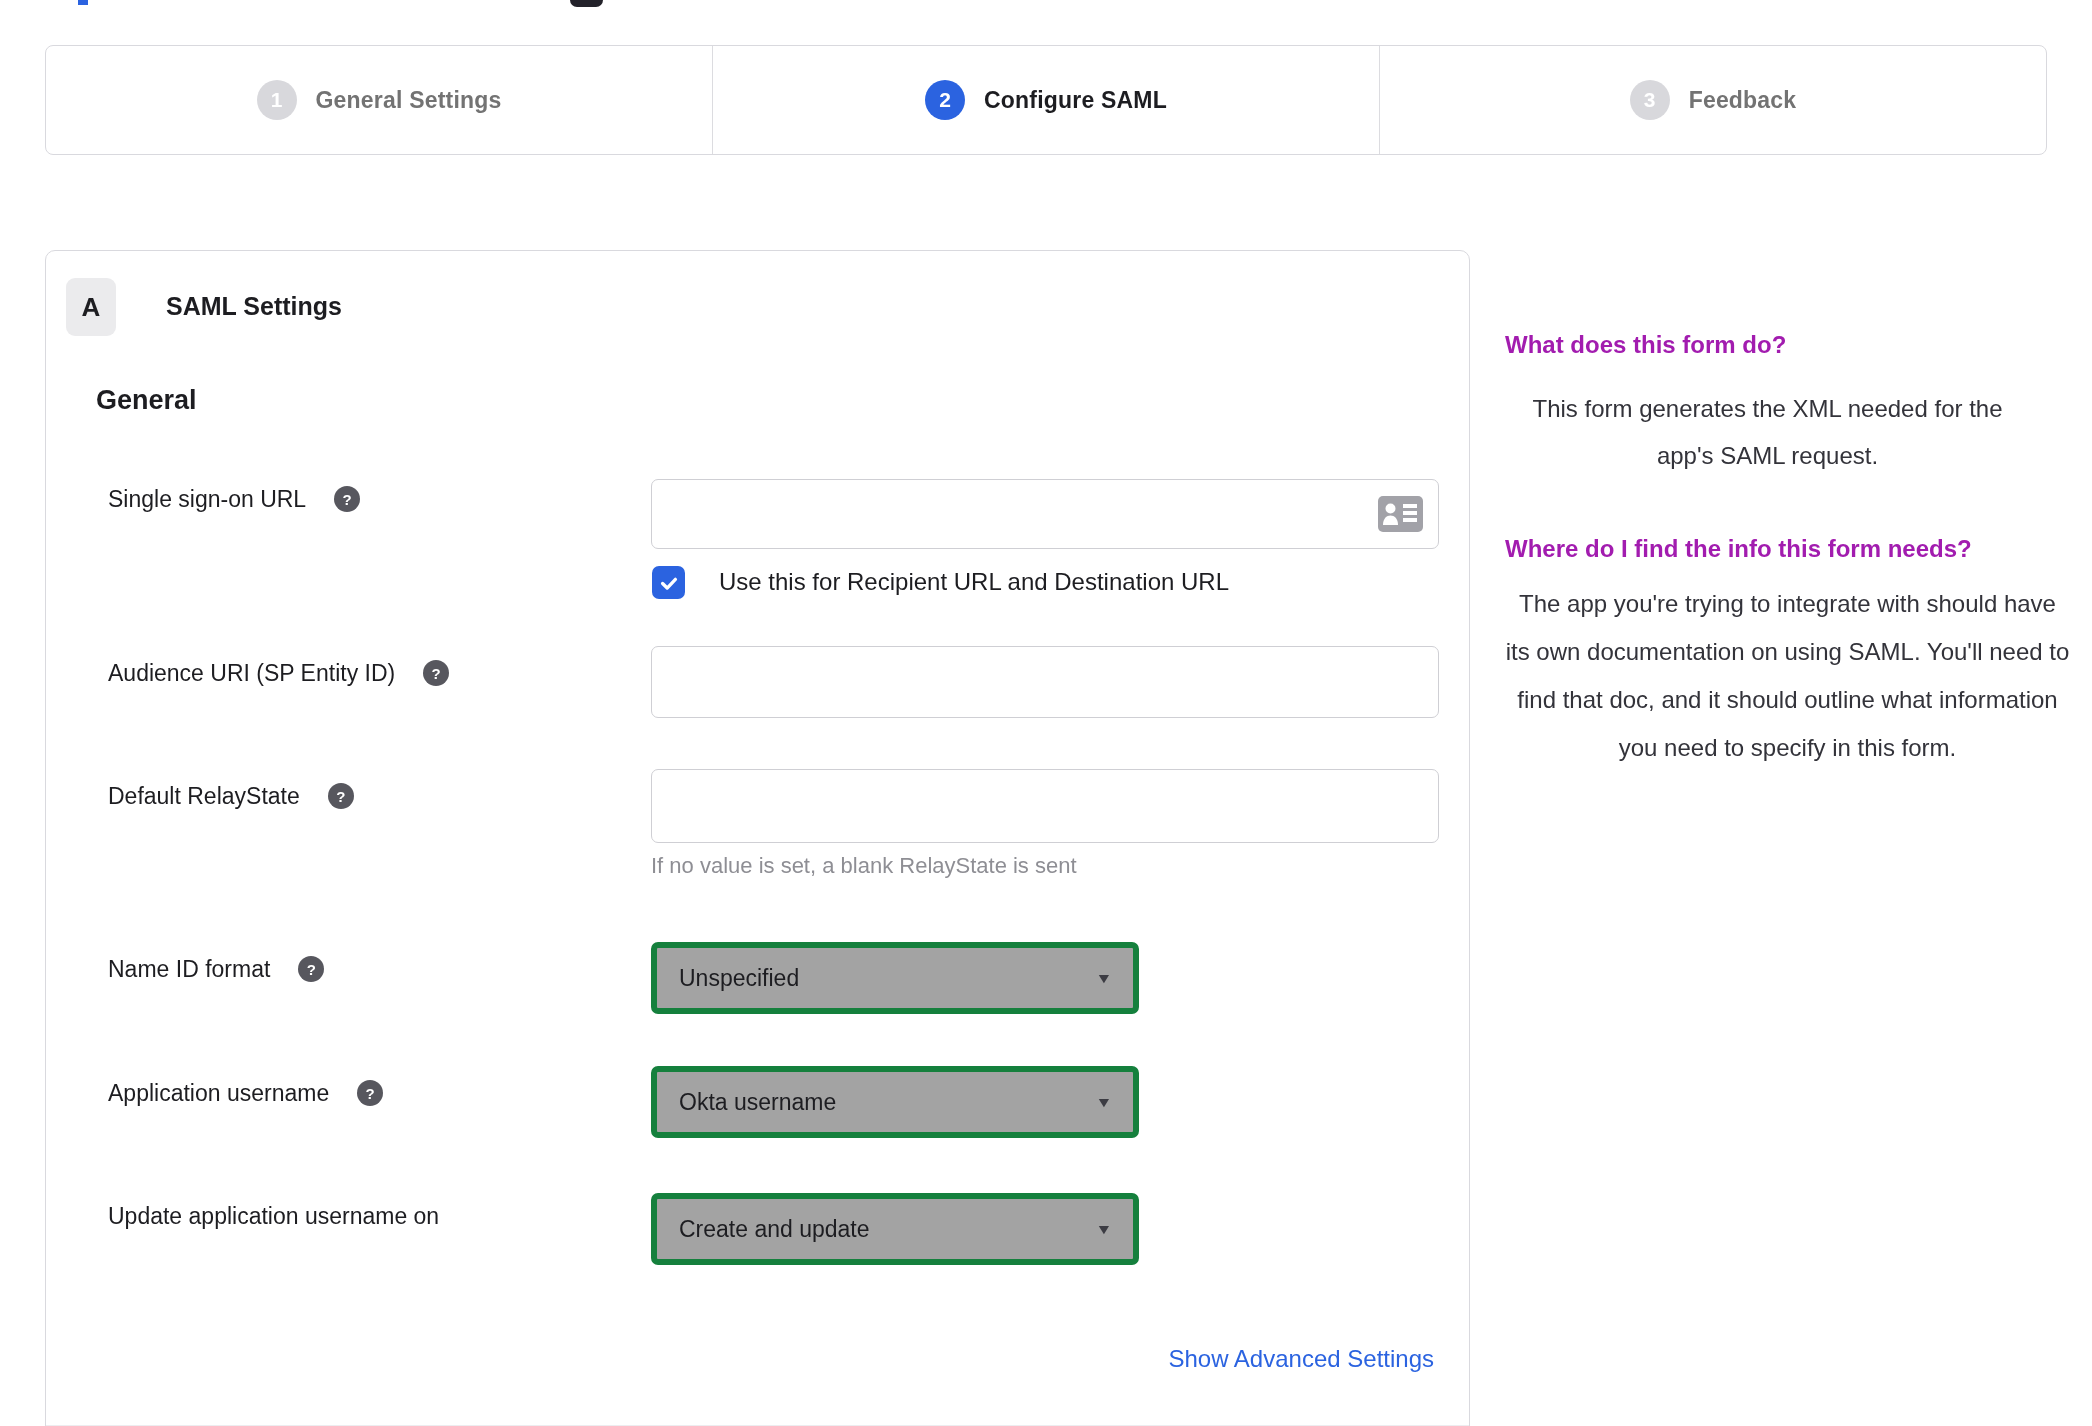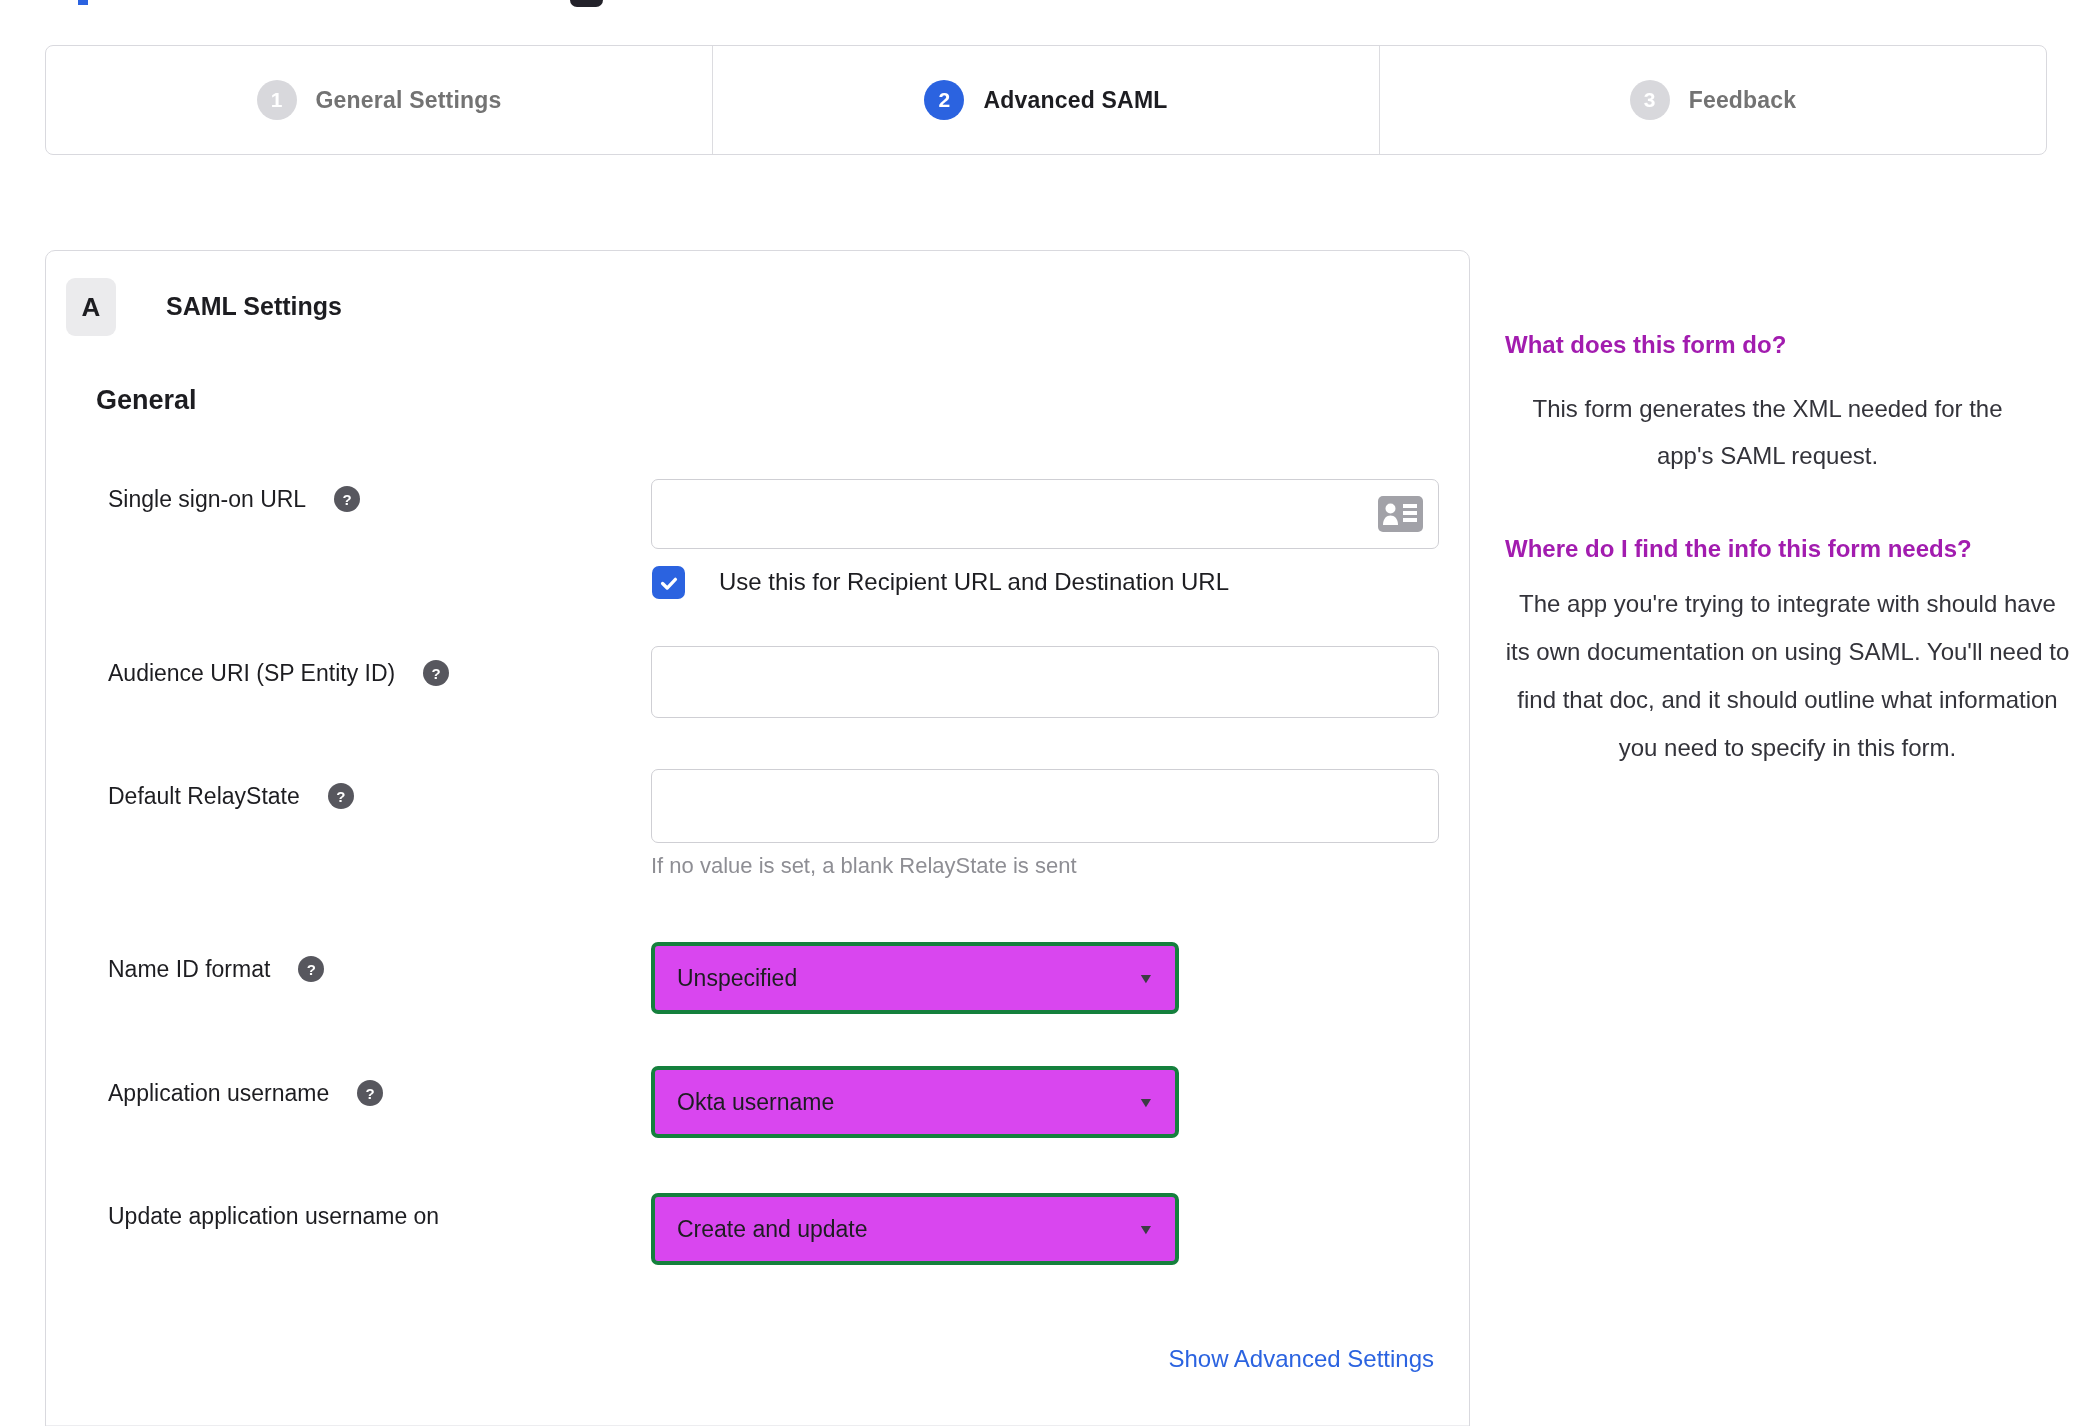--- a/index.html
+++ b/index.html
@@ -74,22 +74,22 @@
   .helper-text { position:absolute; left:605px; font-size:22px; color:#8e8e94; white-space:nowrap; }
 
   .checkbox {
     position:absolute; left:606px; top:315px; width:33px; height:33px;
     background:#2b63e0; border-radius:7px;
     display:flex; align-items:center; justify-content:center; cursor:pointer;
   }
   .checkbox-label { position:absolute; left:673px; top:317px; font-size:24px; color:#1d1d21; cursor:pointer; white-space:nowrap; }
 
   .select {
-    position:absolute; left:605px; width:528px; height:72px;
-    border:4px solid #15803d; border-radius:7px; background:#d946ef;
+    position:absolute; left:605px; width:488px; height:72px;
+    border:6px solid #15803d; border-radius:7px; background:#a3a3a3;
     display:flex; align-items:center; justify-content:space-between;
     padding:0 22px 0 22px; font-size:23px; color:#1d1d21; cursor:pointer;
   }
   .caret { font-size:14px; color:#3c3c43; transform:scaleX(1.25); }
 
   .advanced-link {
     position:absolute; right:35px; top:1094px;
     font-size:24px; font-weight:500; color:#2b63e0;
     text-decoration:none; cursor:pointer; white-space:nowrap;
   }
@@ -110,21 +110,21 @@
 <div class="frag-blue"></div>
 <div class="frag-dark"></div>
 
 <div class="stepper">
   <div class="step">
     <div class="step-circle">1</div>
     <div class="step-label">General Settings</div>
   </div>
   <div class="step active">
     <div class="step-circle">2</div>
-    <div class="step-label">Advanced SAML</div>
+    <div class="step-label">Configure SAML</div>
   </div>
   <div class="step">
     <div class="step-circle">3</div>
     <div class="step-label">Feedback</div>
   </div>
 </div>
 
 <div class="card">
 
   <div class="section-badge">A</div>

